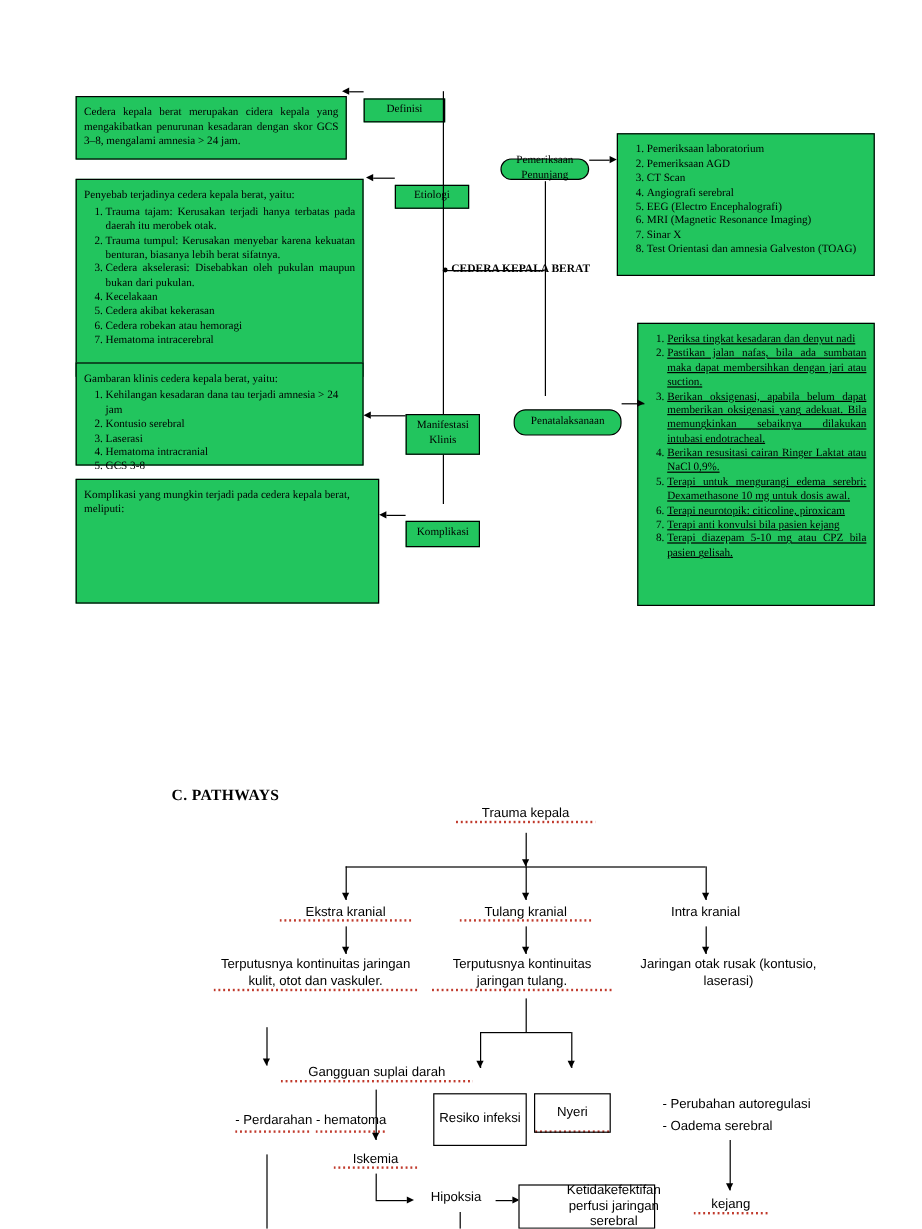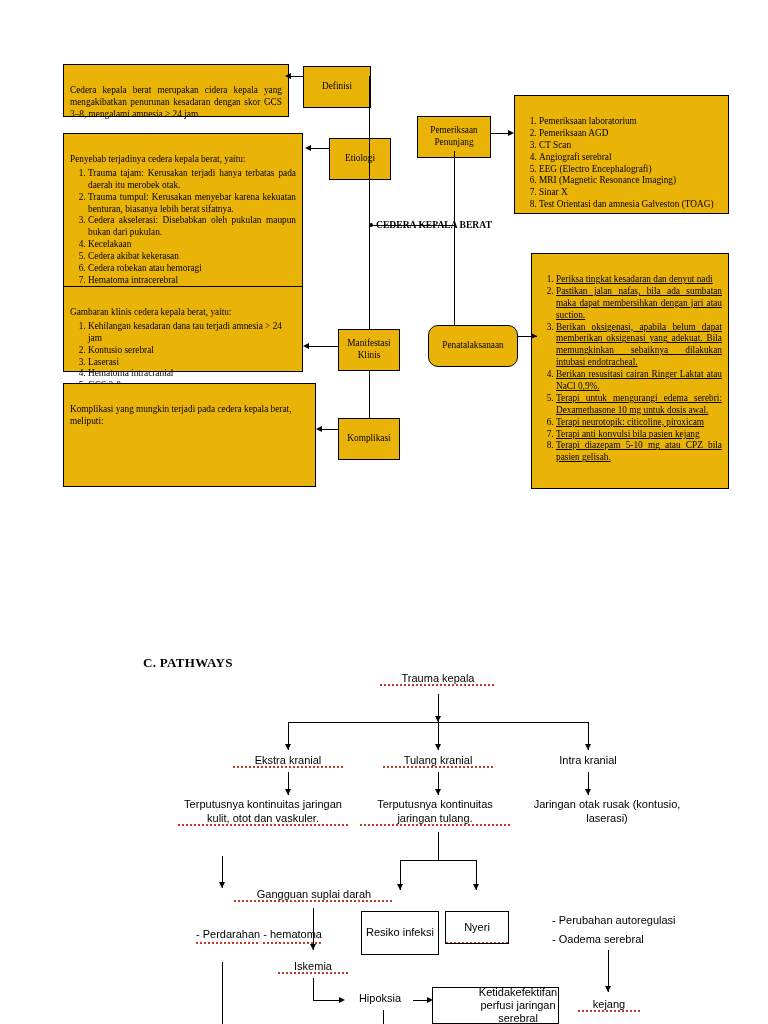--- a/index.html
+++ b/index.html
@@ -8,24 +8,25 @@
     background:#ffffff;
     font-family:"Liberation Serif", serif;
     color:#000;
     position:relative;
     overflow:hidden;
   }
   .box{
     position:absolute;
     border:1px solid #000;
     box-sizing:border-box;
-    background:#eab308;
-    padding:20px 6px;
+    background:#22c55e;
+    padding:8px 6px;
     font-size:9.3px;
     line-height:1.28;
+    margin-top:16px;
   }
   .center{
     text-align:center;
   }
   .justify{ text-align:justify; }
   ol.num{
     margin:2px 0 0 0;
     padding-left:18px;
   }
   ol.num li{ margin:0; padding:0; }
@@ -114,21 +115,21 @@
     <li>Kecelakaan</li>
     <li>Cedera akibat kekerasan</li>
     <li>Cedera robekan atau hemoragi</li>
     <li>Hematoma intracerebral</li>
   </ol>
 </div>
 
 <div class="ln hz" style="left:311px;top:148px;width:18px;"></div>
 <div class="arrow-l" style="left:305px;top:144.5px;"></div>
 
-<div class="box center" style="left:417px;top:116px;width:74px;height:17px;display:flex;align-items:center;justify-content:flex-start;">
+<div class="box center" style="left:417px;top:116px;width:74px;height:17px;display:flex;align-items:center;justify-content:flex-start;border-radius:10px;">
   <span>Pemeriksaan Penunjang</span>
 </div>
 
 <div class="box" style="left:514px;top:95px;width:215px;height:119px;">
   <ol class="num" style="margin-top:0;">
     <li>Pemeriksaan laboratorium</li>
     <li>Pemeriksaan AGD</li>
     <li>CT Scan</li>
     <li>Angiografi serebral</li>
     <li>EEG (Electro Encephalografi)</li>
@@ -272,19 +273,19 @@
 <div class="ln vt" style="left:313px;top:978px;height:22px;"></div>
 <div class="ln hz" style="left:313px;top:1000px;width:26px;"></div>
 <div class="arrow-r" style="left:339px;top:996.5px;"></div>
 <div class="pw-text" style="left:347px;top:992px;width:66px;">Hipoksia</div>
 
 <div class="ln vt" style="left:222px;top:962px;height:62px;"></div>
 
 <div class="ln hz" style="left:413px;top:1000px;width:14px;"></div>
 <div class="arrow-r" style="left:427px;top:996.5px;"></div>
 
-<div class="pw-box" style="left:432px;top:987px;width:127px;height:37px;display:flex;align-items:center;justify-content:center;padding-left:48px;">
+<div class="pw-box" style="left:432px;top:987px;width:114px;height:37px;display:flex;align-items:center;justify-content:center;padding-left:48px;">
   <span>Ketidakefektifan perfusi jaringan serebral</span>
 </div>
 
 <div class="pw-text sq-underline" style="left:578px;top:998px;width:62px;">kejang</div>
 
 <div class="ln vt" style="left:383px;top:1010px;height:14px;"></div>
 
 </body></html>

